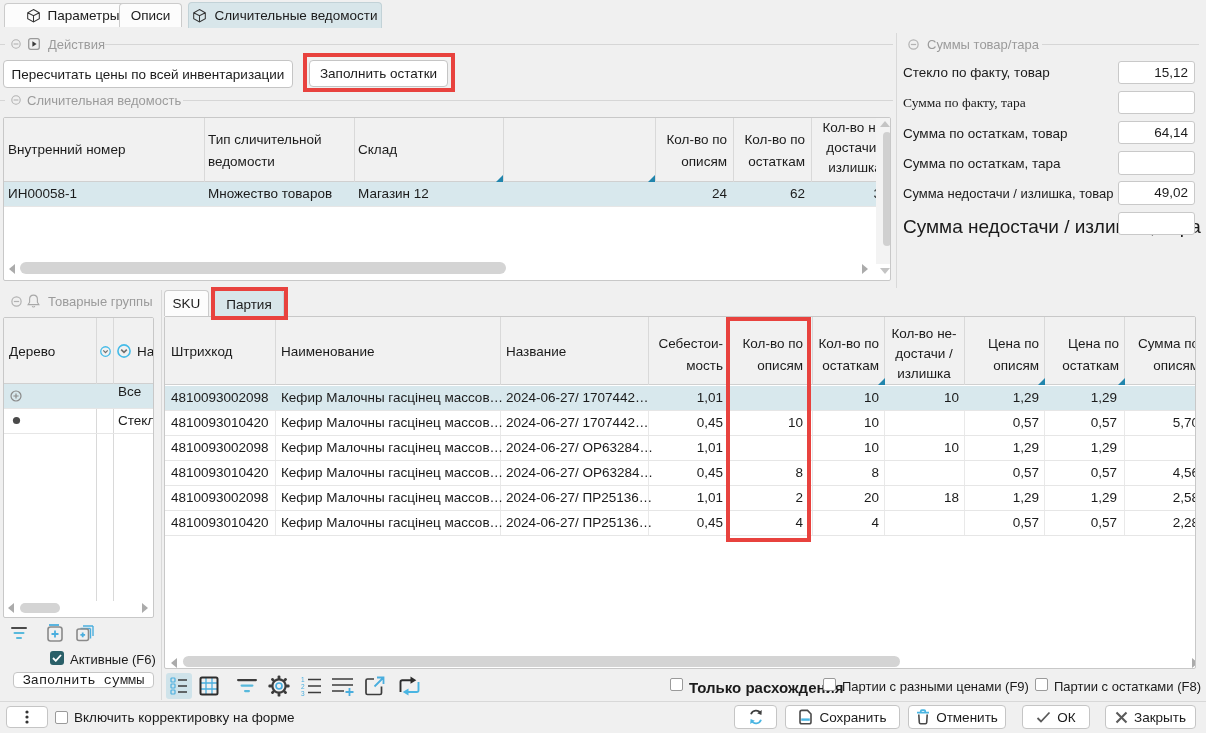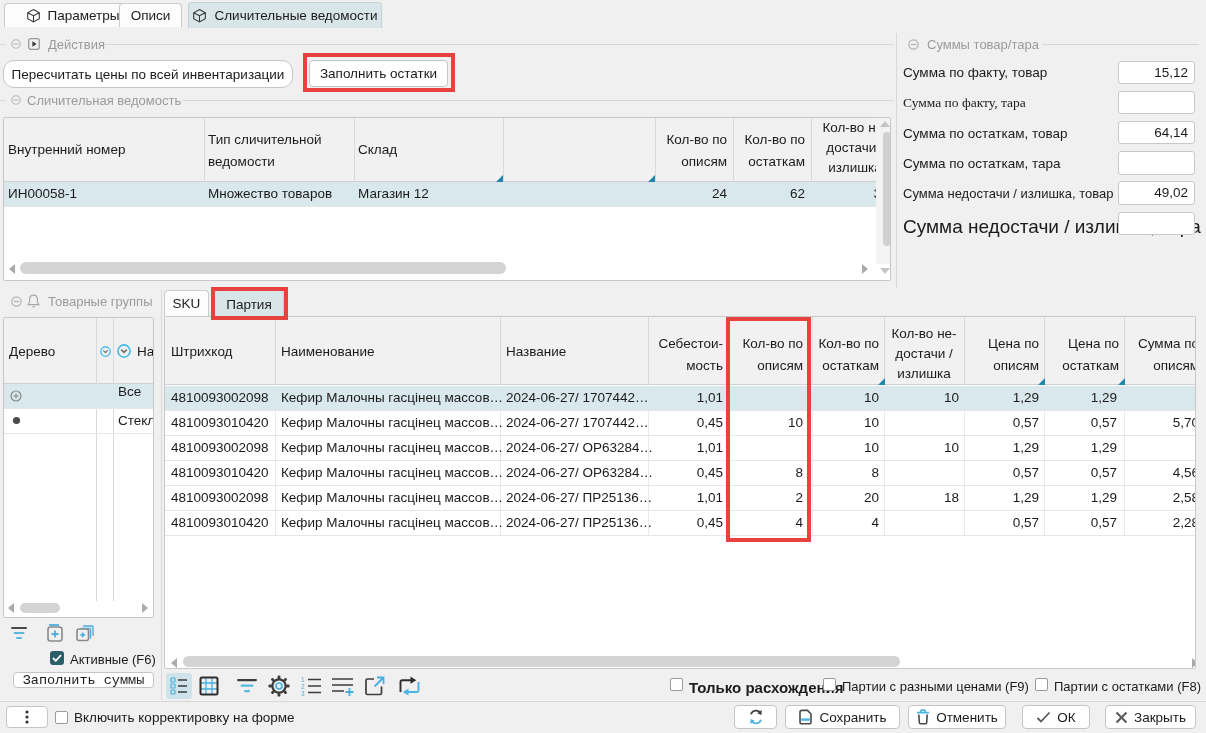--- a/index.html
+++ b/index.html
@@ -52,21 +52,21 @@
     <circle cx="5" cy="5" r="4.2" fill="none" stroke="#b2b2b2" stroke-width="1.1"></circle>
     <line x1="2.6" y1="5" x2="7.4" y2="5" stroke="#b2b2b2" stroke-width="1.1"></line>
   </svg>
 <svg class="abs" style="left:28px; top:38px;" width="12" height="12" viewBox="0 0 12 12">
     <rect x="0.7" y="0.7" width="10.6" height="10.6" rx="2" fill="none" stroke="#9a9a9a" stroke-width="1.3"></rect>
     <path d="M4.4 3.2 L8.6 6 L4.4 8.8 z" fill="#3c3c3c"></path>
   </svg>
 <div class="glabel" style="left:48px; top:37px;">Действия</div>
 <div class="gline" style="left:105px; top:44px; width:788px;"></div>
 
-<div class="btn" style="left:3px; top:60px; width:290px; height:28px;border-radius:11px;">Пересчитать цены по всей инвентаризации</div>
+<div class="btn" style="left:3px; top:60px; width:290px; height:28px;">Пересчитать цены по всей инвентаризации</div>
 <div class="btn" style="left:309px; top:60px; width:139px; height:27px;">Заполнить остатки</div>
 <div class="redbox" style="left:303px; top:53px; width:152px; height:39px;"></div>
 
 <div class="gline" style="left:0; top:100px; width:5px;"></div>
 <svg class="abs" style="left:11px; top:95px;" width="10" height="10" viewBox="0 0 10 10">
     <circle cx="5" cy="5" r="4.2" fill="none" stroke="#b2b2b2" stroke-width="1.1"></circle>
     <line x1="2.6" y1="5" x2="7.4" y2="5" stroke="#b2b2b2" stroke-width="1.1"></line>
   </svg>
 <div class="glabel" style="left:27px; top:93px;">Сличительная ведомость</div>
 <div class="gline" style="left:183px; top:100px; width:710px;"></div>
@@ -117,21 +117,21 @@
 
 <div class="vline" style="left:896px; top:33px; height:255px;"></div>
 
 <svg class="abs" style="left:908px; top:39px;" width="11" height="11" viewBox="0 0 10 10">
     <circle cx="5" cy="5" r="4.2" fill="none" stroke="#b2b2b2" stroke-width="1.1"></circle>
     <line x1="2.6" y1="5" x2="7.4" y2="5" stroke="#b2b2b2" stroke-width="1.1"></line>
   </svg>
 <div class="glabel" style="left:927px; top:37px;">Суммы товар/тара</div>
 <div class="gline" style="left:1042px; top:44px; width:157px;"></div>
 
-<div class="lbl" style="left:903px; top:65px;">Сумма по факту, товар</div>
+<div class="lbl" style="left:903px; top:65px;">Стекло по факту, товар</div>
 <div class="lbl" style="left:903px; top:95px;font-family:Liberation Serif, serif;">Сумма по факту, тара</div>
 <div class="lbl" style="left:903px; top:126px;">Сумма по остаткам, товар</div>
 <div class="lbl" style="left:903px; top:156px;">Сумма по остаткам, тара</div>
 <div class="lbl" style="left:903px; top:186px; font-size:13px;">Сумма недостачи / излишка, товар</div>
 <div class="lbl" style="left:903px; top:216px; font-size:19px;">Сумма недостачи / излишка, тара</div>
 <div class="field" style="left:1118px; top:60.5px;">15,12</div>
 <div class="field" style="left:1118px; top:90.7px;"></div>
 <div class="field" style="left:1118px; top:120.9px;">64,14</div>
 <div class="field" style="left:1118px; top:151.1px;"></div>
 <div class="field" style="left:1118px; top:181.3px;">49,02</div>

